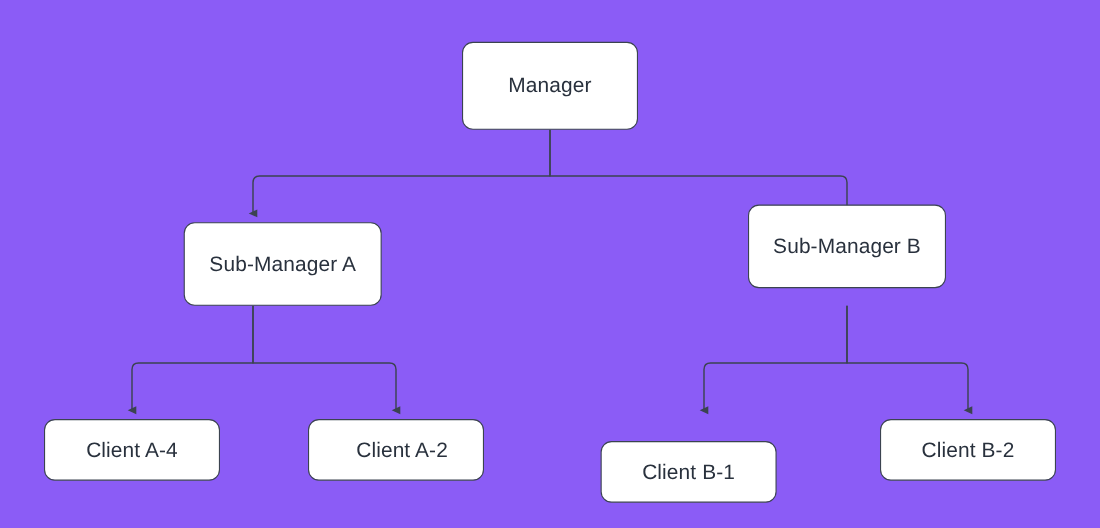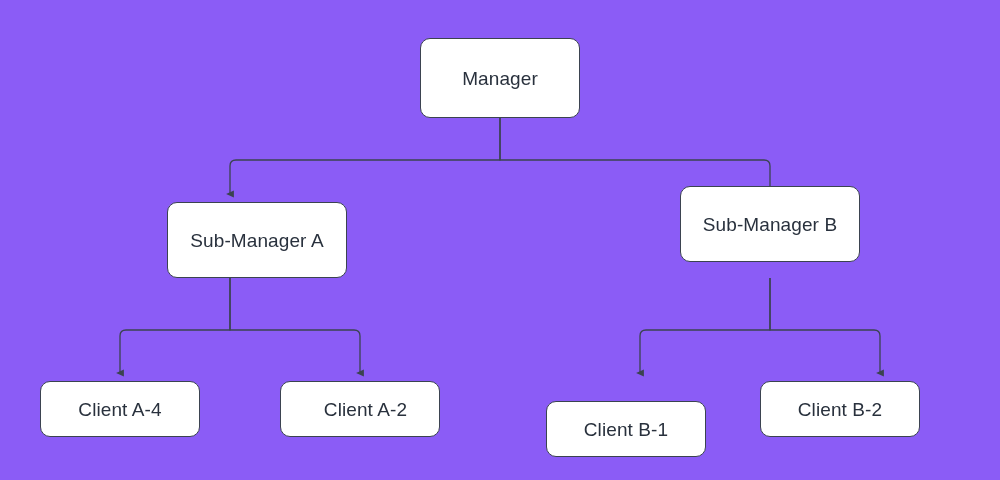--- a/index.html
+++ b/index.html
@@ -47,21 +47,21 @@
     white-space: nowrap;
     letter-spacing: 0.1px;
   }
   .node.level-root  { width: 160px; height: 80px; left: 420px; top: 38px; }
   .node.level-mid-a { width: 180px; height: 76px; left: 140px; top: 202px; margin-left: 27px; }
   .node.level-mid-b { width: 180px; height: 76px; left: 680px; top: 186px; }
   .node.level-leaf  { width: 160px; height: 56px; top: 381px; }
   .node.leaf-a1 { left: 40px; }
   .node.leaf-a2 { left: 280px; padding-left: 11px; }
   .node.leaf-b1 { left: 546px; margin-top: 20px; }
-  .node.leaf-b2 { left: 760px; }
+  .node.leaf-b2 { left: 800px; }
 </style>
 </head>
 <body>
 
 <div id="diagram-canvas">
 
   <svg id="connector-layer" viewBox="0 0 1000 480">
     <defs>
       <marker id="arrowhead" markerWidth="9" markerHeight="9" refX="4.2" refY="4.5" orient="auto" markerUnits="userSpaceOnUse">
         <path d="M 0.6 0.6 L 7.8 0.6 L 4.2 8.4 Z" fill="#3b4350"></path>

